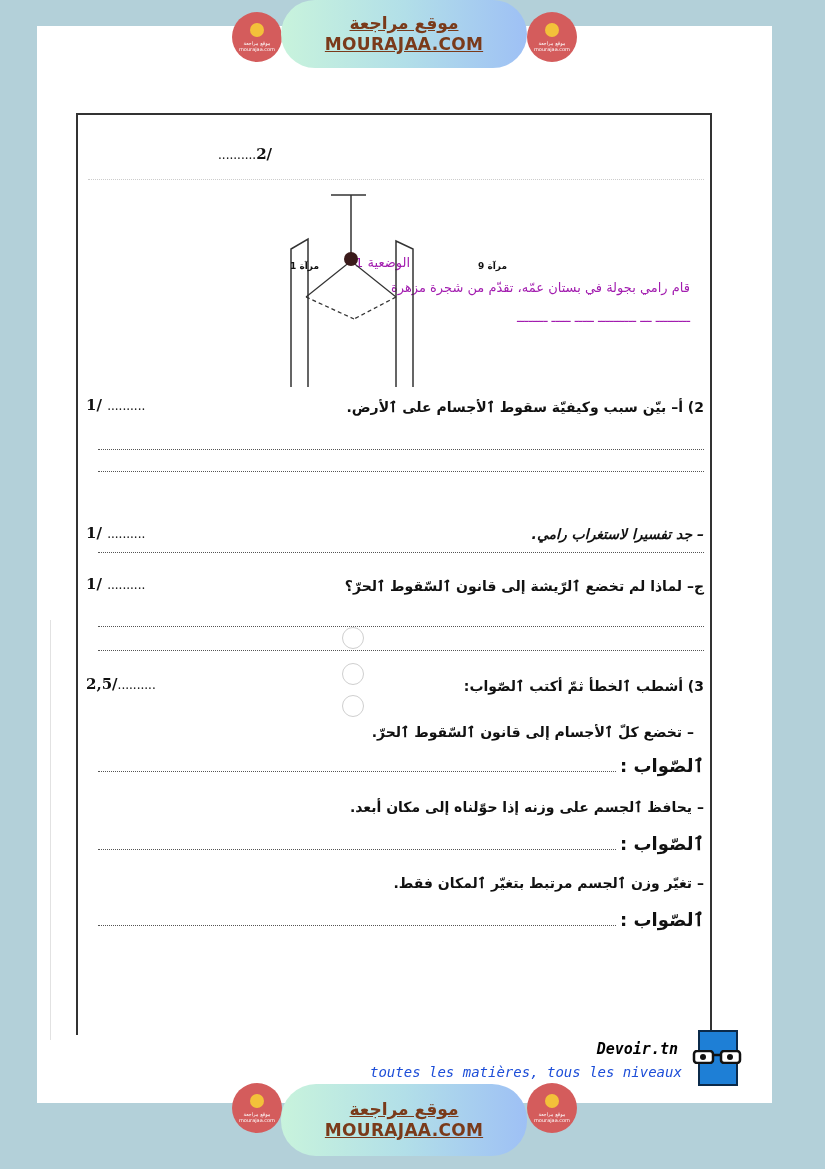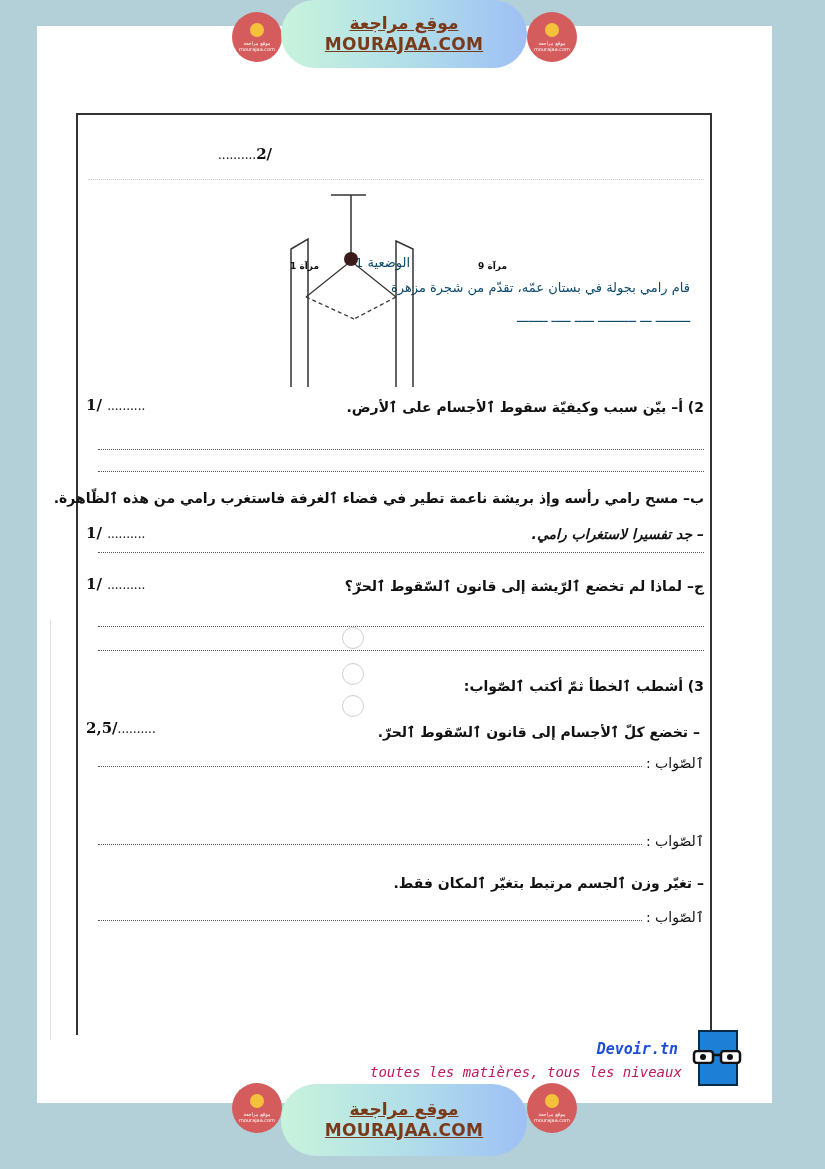--- a/index.html
+++ b/index.html
@@ -45,32 +45,32 @@
     color: #111;
   }
   .line { position: absolute; direction: rtl; white-space: nowrap; font-weight: bold; font-size: 14px; }
   .score { position: absolute; font-family: "DejaVu Serif", serif; font-weight: bold; font-size: 15px; color: #111; }
   .score .dots { font-weight: normal; font-size: 12px; letter-spacing: 0px; }
   .dotline {
     position: absolute; left: 20px; right: 6px; height: 0;
     border-bottom: 1.5px dotted #555;
   }
   .answer-row { position: absolute; right: 6px; left: 20px; direction: rtl; display: flex; align-items: flex-end; }
-  .answer-row .lbl { font-weight: normal; font-size: 14px; white-space: nowrap; }
+  .answer-row .lbl { font-weight: bold; font-size: 18px; white-space: nowrap; }
   .answer-row .fill { flex: 1; border-bottom: 1.5px dotted #555; margin-bottom: 4px; margin-right: 4px; }
 
-  .ghost { position: absolute; color: #0c4a6e; font-size: 13px; direction: rtl; white-space: nowrap; }
+  .ghost { position: absolute; color: #a21caf; font-size: 13px; direction: rtl; white-space: nowrap; }
   .ghost-circle { position: absolute; width: 22px; height: 22px; border-radius: 50%; border: 1.5px solid #cfcfcf; }
 
   .diagram { position: absolute; left: 158px; top: 72px; width: 220px; height: 200px; }
   .mirror-label { position: absolute; font-size: 9px; font-weight: bold; direction: rtl; margin-left: 44px; }
 
   .devoir { position: absolute; left: 370px; top: 1030px; width: 380px; height: 60px; }
-  .devoir .brand { position: absolute; right: 72px; top: 10px; font-family: "DejaVu Sans Mono", monospace; font-weight: bold; font-style: italic; font-size: 15px; color: #1d4ed8; }
-  .devoir .tag { position: absolute; left: 0; top: 34px; font-family: "DejaVu Sans Mono", monospace; font-style: italic; font-size: 14px; color: #be185d; white-space: nowrap; }
+  .devoir .brand { position: absolute; right: 72px; top: 10px; font-family: "DejaVu Sans Mono", monospace; font-weight: bold; font-style: italic; font-size: 15px; color: #000000; }
+  .devoir .tag { position: absolute; left: 0; top: 34px; font-family: "DejaVu Sans Mono", monospace; font-style: italic; font-size: 14px; color: #1d4ed8; white-space: nowrap; }
   .devoir .book { position: absolute; right: 12px; top: 0px; width: 40px; height: 56px; background: #1e7fd6; border: 2px solid #0b2a4a; }
   .devoir .glasses { position: absolute; right: 8px; top: 20px; width: 50px; height: 14px; }
 </style>
 </head>
 <body>
 
 <div class="page"></div>
 
 <div class="badge tl">
   <div class="bk"></div>
@@ -120,45 +120,45 @@
   <div class="mirror-label" style="left:168px; top:146px;">مرآة 1</div>
   <div class="mirror-label" style="left:356px; top:146px;">مرآة 9</div>
 
   <div class="line" style="right:6px; top:284px;">2) أ– بيّن سبب وكيفيّة سقوط ٱلأجسام على ٱلأرض.</div>
   <div class="score" style="left:8px; top:281px;">
     <span>1/</span> <span class="dots">..........</span>
   </div>
   <div class="dotline" style="top:334px;"></div>
   <div class="dotline" style="top:356px;"></div>
 
-  <div class="line" style="right:6px; top:375px;">ب– مسح رامي رأسه وإذ بريشة ناعمة تطير في فضاء ٱلغرفة فاستغرب رامي من هذه ٱلظّاهرة.</div>
   <div class="line" style="right:6px; top:411px;font-style:italic;">– جد تفسيرا لاستغراب رامي.</div>
   <div class="score" style="left:8px; top:409px;">
     <span>1/</span> <span class="dots">..........</span>
   </div>
   <div class="dotline" style="top:437px;"></div>
 
   <div class="line" style="right:6px; top:463px;">ج– لماذا لم تخضع ٱلرّيشة إلى قانون ٱلسّقوط ٱلحرّ؟</div>
   <div class="score" style="left:8px; top:460px;">
     <span>1/</span> <span class="dots">..........</span>
   </div>
   <div class="dotline" style="top:511px;"></div>
   <div class="dotline" style="top:535px;"></div>
 
   <div class="line" style="right:6px; top:563px;">3) أشطب ٱلخطأ ثمّ أكتب ٱلصّواب:</div>
-  <div class="score" style="left:8px; top:560px;margin-top:44px;">
+  <div class="score" style="left:8px; top:560px;">
     <span>2,5/</span><span class="dots">..........</span>
   </div>
 
-  <div class="line" style="right:10px; top:609px;margin-left:44px;">– تخضع كلّ ٱلأجسام إلى قانون ٱلسّقوط ٱلحرّ.</div>
+  <div class="line" style="right:16px; top:609px;margin-left:44px;">– تخضع كلّ ٱلأجسام إلى قانون ٱلسّقوط ٱلحرّ.</div>
   <div class="answer-row" style="top:640px;">
     <span class="lbl">ٱلصّواب :</span>
     <span class="fill"></span>
   </div>
 
+  <div class="line" style="right:6px; top:684px;">– يحافظ ٱلجسم على وزنه إذا حوّلناه إلى مكان أبعد.</div>
   <div class="answer-row" style="top:718px;">
     <span class="lbl">ٱلصّواب :</span>
     <span class="fill"></span>
   </div>
 
   <div class="line" style="right:6px; top:760px;">– تغيّر وزن ٱلجسم مرتبط بتغيّر ٱلمكان فقط.</div>
   <div class="answer-row" style="top:794px;">
     <span class="lbl">ٱلصّواب :</span>
     <span class="fill"></span>
   </div>

